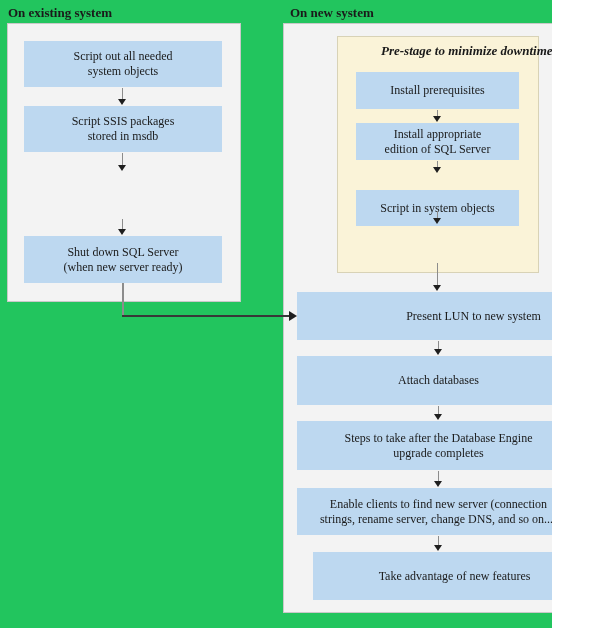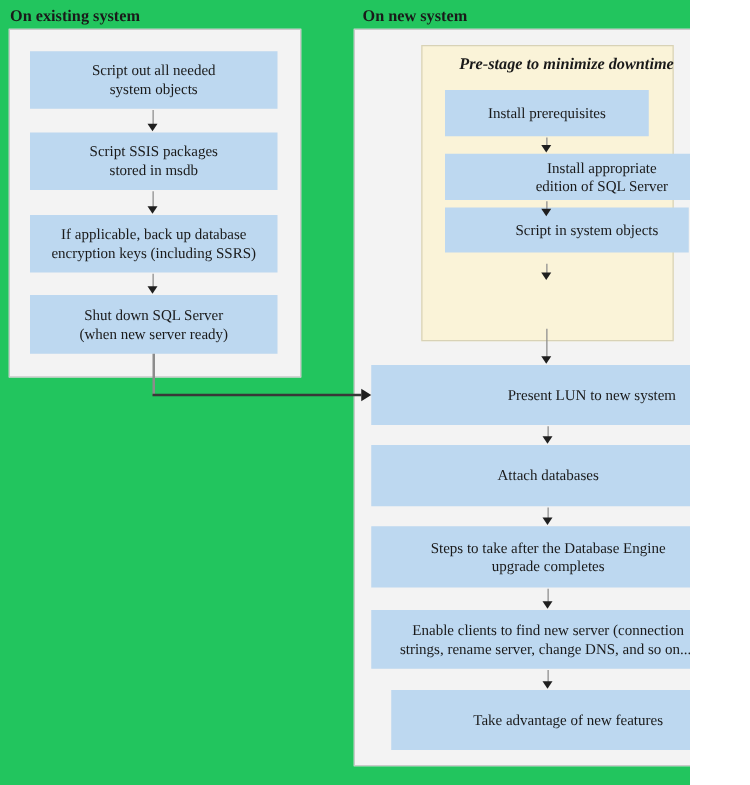--- a/index.html
+++ b/index.html
@@ -4,21 +4,21 @@
 <style>
   html,body{margin:0;padding:0;background:#ffffff;}
   #canvas{
     position:relative;width:552px;height:628px;background:#22c55e;
     font-family:Liberation Serif, serif;color:#1a1a1a;
     overflow:hidden;
   }
   .hdr{position:absolute;font-size:13px;font-weight:bold;white-space:pre;}
   .panel{position:absolute;background:#f3f3f3;border:1px solid #c9c9c9;box-sizing:border-box;}
   .prestage{position:absolute;background:#faf3d8;border:1px solid #d8d2b6;box-sizing:border-box;}
-  .ptitle{position:absolute;font-size:13px;font-weight:bold;font-style:italic;text-align:right;white-space:pre;}
+  .ptitle{position:absolute;font-size:13px;font-weight:bold;font-style:italic;text-align:left;white-space:pre;padding-left:44px;}
   .box{
     position:absolute;background:#bdd8f0;display:flex;align-items:center;justify-content:center;
     text-align:center;font-size:12px;line-height:15px;white-space:pre;color:#1a1a1a;
   }
   .arr{position:absolute;width:11px;}
   .arr .shaft{position:absolute;left:4.7px;top:0;bottom:4px;width:1.6px;background:#8c8c8c;}
   .arr .head{position:absolute;left:1px;bottom:0;width:0;height:0;
     border-left:4.5px solid transparent;border-right:4.5px solid transparent;border-top:6.5px solid #1f1f1f;}
   .vline{position:absolute;background:#8c8c8c;}
   .hline{position:absolute;background:#383838;}
@@ -36,42 +36,40 @@
   <div class="panel" style="left:7px;top:23px;width:234px;height:279px;"></div>
   <div class="panel" style="left:283px;top:23px;width:310px;height:590px;"></div>
 
   <div class="prestage" style="left:337px;top:36px;width:202px;height:237px;"></div>
   <div class="ptitle" style="left:337px;top:43px;width:202px;">Pre-stage to minimize downtime</div>
 
   <div class="box" style="left:24px;top:41px;width:198px;height:46px;">Script out all needed
 system objects</div>
   <div class="box" style="left:24px;top:106px;width:198px;height:46px;">Script SSIS packages
 stored in msdb</div>
-  <div class="box" style="left:24px;top:172px;width:198px;height:46px;">If applicable, back up database
-encryption keys (including SSRS)</div>
   <div class="box" style="left:24px;top:236px;width:198px;height:47px;">Shut down SQL Server
 (when new server ready)</div>
 
   <div class="arr" style="left:117px;top:88px;height:17px;">
       <i class="shaft"></i>
       <i class="head"></i>
     </div>
   <div class="arr" style="left:117px;top:153px;height:18px;">
       <i class="shaft"></i>
       <i class="head"></i>
     </div>
   <div class="arr" style="left:117px;top:219px;height:16px;">
       <i class="shaft"></i>
       <i class="head"></i>
     </div>
 
   <div class="box" style="left:356px;top:72px;width:163px;height:37px;">Install prerequisites</div>
-  <div class="box" style="left:356px;top:123px;width:163px;height:37px;padding-left:44px;">Install appropriate
+  <div class="box" style="left:356px;top:123px;width:163px;height:37px;">Install appropriate
 edition of SQL Server</div>
-  <div class="box" style="left:356px;top:166px;width:163px;height:36px;padding-left:32px;">Script in system objects</div>
+  <div class="box" style="left:356px;top:190px;width:163px;height:36px;">Script in system objects</div>
 
   <div class="arr" style="left:432px;top:110px;height:12px;">
       <i class="shaft"></i>
       <i class="head"></i>
     </div>
   <div class="arr" style="left:432px;top:161px;height:12px;">
       <i class="shaft"></i>
       <i class="head"></i>
     </div>
   <div class="arr" style="left:432px;top:211px;height:13px;">

